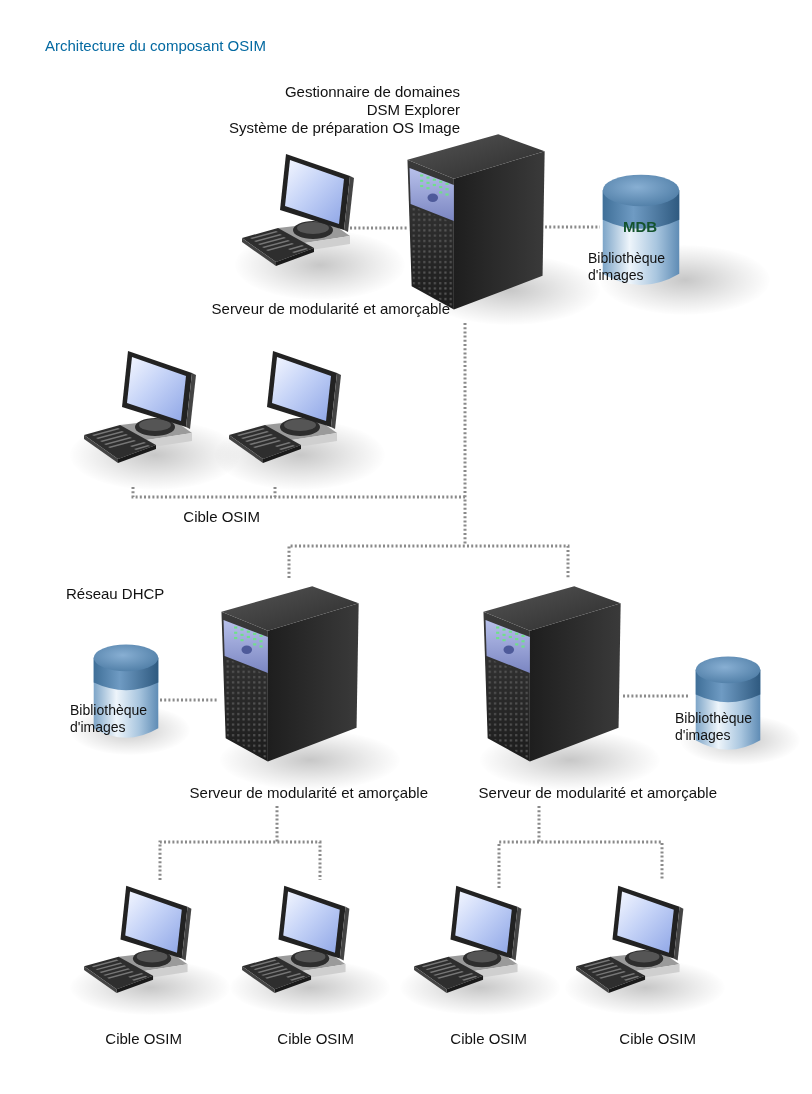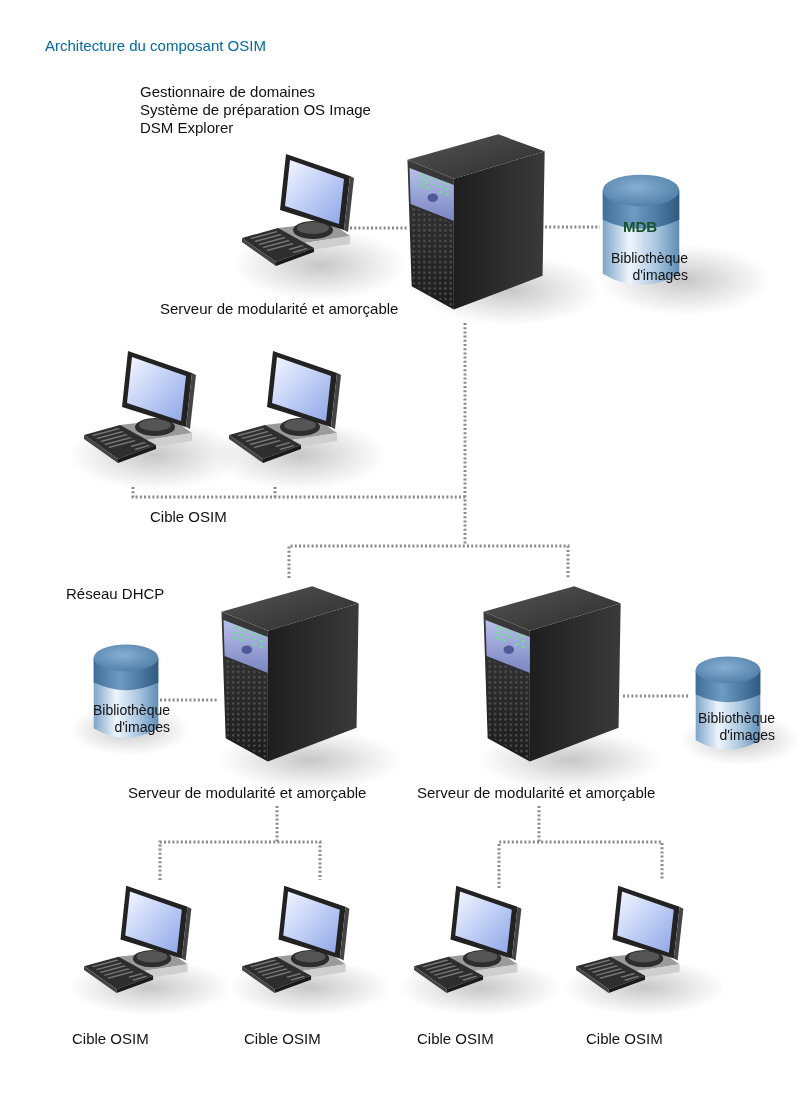--- a/index.html
+++ b/index.html
@@ -1,35 +1,35 @@
 <!DOCTYPE html>
 <html><head>
 <meta charset="utf-8">
 <style>
   html, body { margin:0; padding:0; background:#ffffff; }
   body { width:812px; height:1094px; position:relative; overflow:hidden;
          font-family:"Liberation Sans", sans-serif; color:#111; }
   .abs { position:absolute; }
   .title { left:45px; top:11px; font-size:15px; color:#0369a1;margin-top:26px; }
-  .lbl { font-size:15px; color:#111; white-space:nowrap; text-align:left; line-height:18px; }
+  .lbl { font-size:15px; color:#111; white-space:nowrap; text-align:right; line-height:18px; }
   .console-lbl { left:140px; top:83px; width:320px; }
   svg.canvas { position:absolute; left:0; top:0; }
   .shadow { position:absolute; border-radius:50%; background:radial-gradient(ellipse at center, rgba(0,0,0,0.22) 0%, rgba(0,0,0,0.08) 45%, rgba(0,0,0,0) 72%); }
-  .db-text { position:absolute; text-align:right; color:#111; font-size:14px; line-height:17px; white-space:nowrap; }
+  .db-text { position:absolute; text-align:left; color:#111; font-size:14px; line-height:17px; white-space:nowrap; }
   .mdb { position:absolute; color:#14532d; font-weight:bold; font-size:15px; text-align:center; }
 </style>
 </head>
 <body>
 
 <div class="abs title">Architecture du composant OSIM</div>
 
 <div class="abs lbl console-lbl">
   <div>Gestionnaire de domaines</div>
+  <div>DSM Explorer</div>
   <div>Système de préparation OS Image</div>
-  <div>DSM Explorer</div>
 </div>
 
 <div class="shadow" style="left:235px;top:230px;width:170px;height:70px;"></div>
 <div class="shadow" style="left:420px;top:255px;width:180px;height:70px;"></div>
 <div class="shadow" style="left:600px;top:245px;width:170px;height:70px;"></div>
 <div class="shadow" style="left:70px;top:420px;width:170px;height:70px;"></div>
 <div class="shadow" style="left:215px;top:420px;width:170px;height:70px;"></div>
 <div class="shadow" style="left:220px;top:730px;width:180px;height:60px;"></div>
 <div class="shadow" style="left:480px;top:730px;width:180px;height:60px;"></div>
 <div class="shadow" style="left:70px;top:705px;width:120px;height:50px;"></div>

